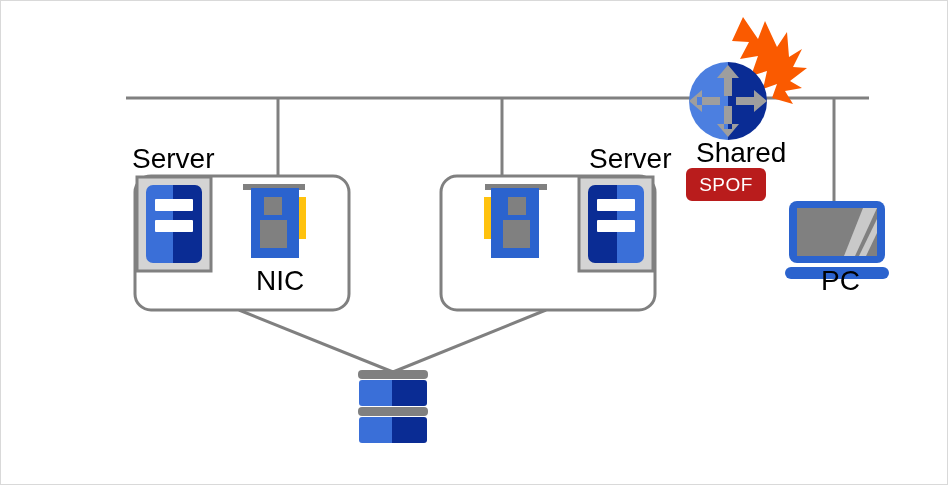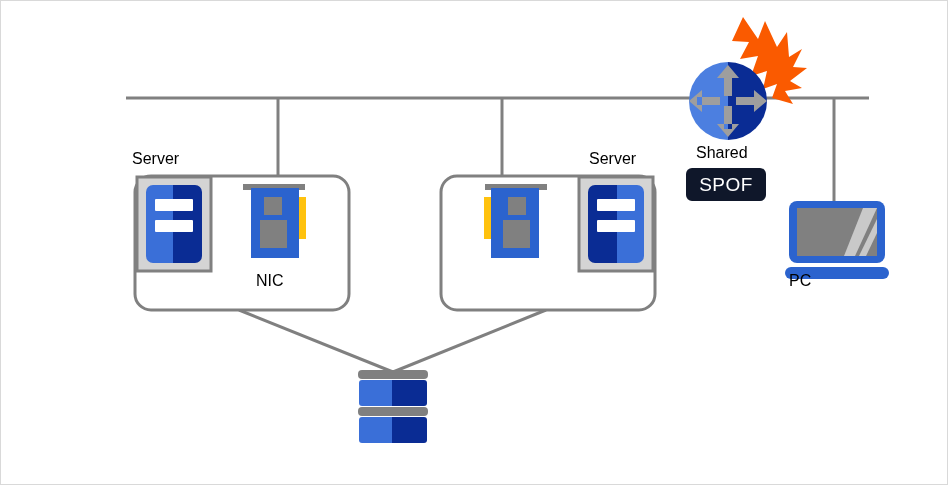--- a/index.html
+++ b/index.html
@@ -14,32 +14,32 @@
     height:485px;
     background:#ffffff;
     border:1px solid #d9d9d9;
     box-sizing:border-box;
     overflow:hidden;
   }
   .svg-layer{position:absolute;left:0;top:0;width:948px;height:485px;}
   .lbl{
     position:absolute;
     color:#000000;
-    font-size:16px;
+    font-size:28px;
     line-height:24px;
     white-space:nowrap;
     font-family:"Liberation Sans", sans-serif;
   }
   .spof-badge{
     position:absolute;
     left:685px;
     top:167px;
     width:80px;
     height:33px;
-    background:#0f172a;
+    background:#b91c1c;
     border-radius:6px;
     color:#ffffff;
     font-size:19px;
     line-height:33px;
     text-align:center;
     letter-spacing:0.5px;
     font-family:"Liberation Sans", sans-serif;
   }
 </style>
 </head>
@@ -159,16 +159,16 @@
   <div class="lbl" style="left:131px; top:146px;">Server</div>
 
   <div class="lbl" style="left:255px; top:268px;">NIC</div>
 
   <div class="lbl" style="left:588px; top:146px;">Server</div>
 
   <div class="lbl" style="left:695px; top:140px;">Shared</div>
 
   <div class="spof-badge">SPOF</div>
 
-  <div class="lbl" style="left:788px; top:268px;">PC</div>
+  <div class="lbl" style="left:820px; top:268px;">PC</div>
 
 
 </div>
 
 </body></html>

